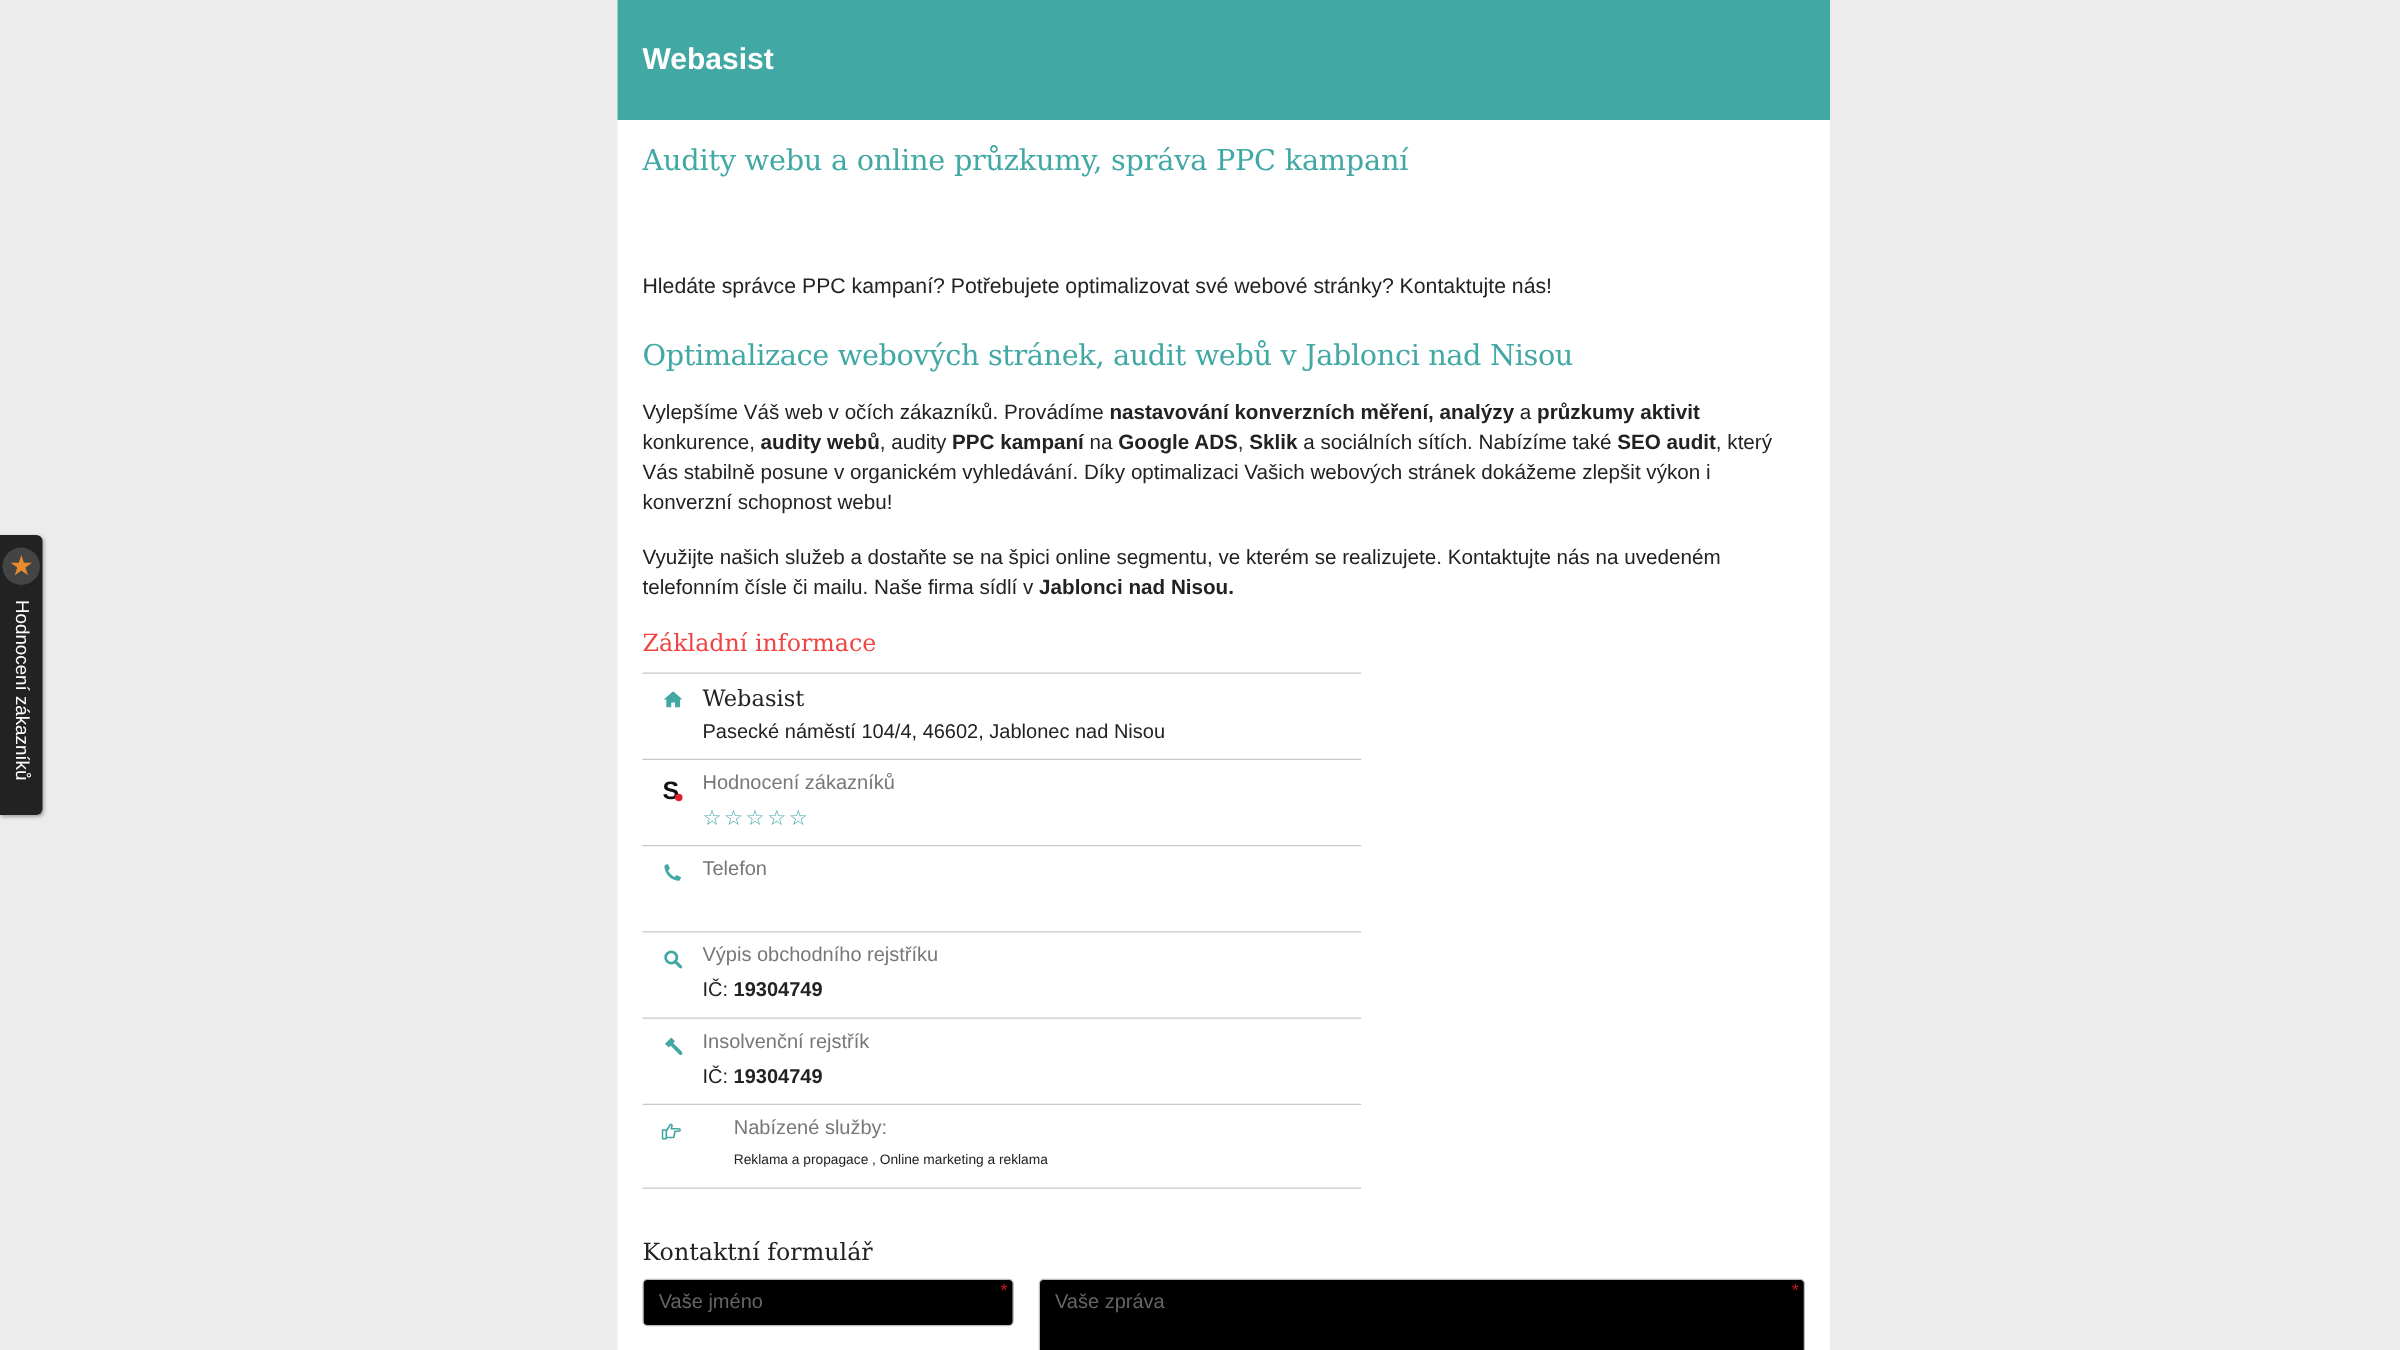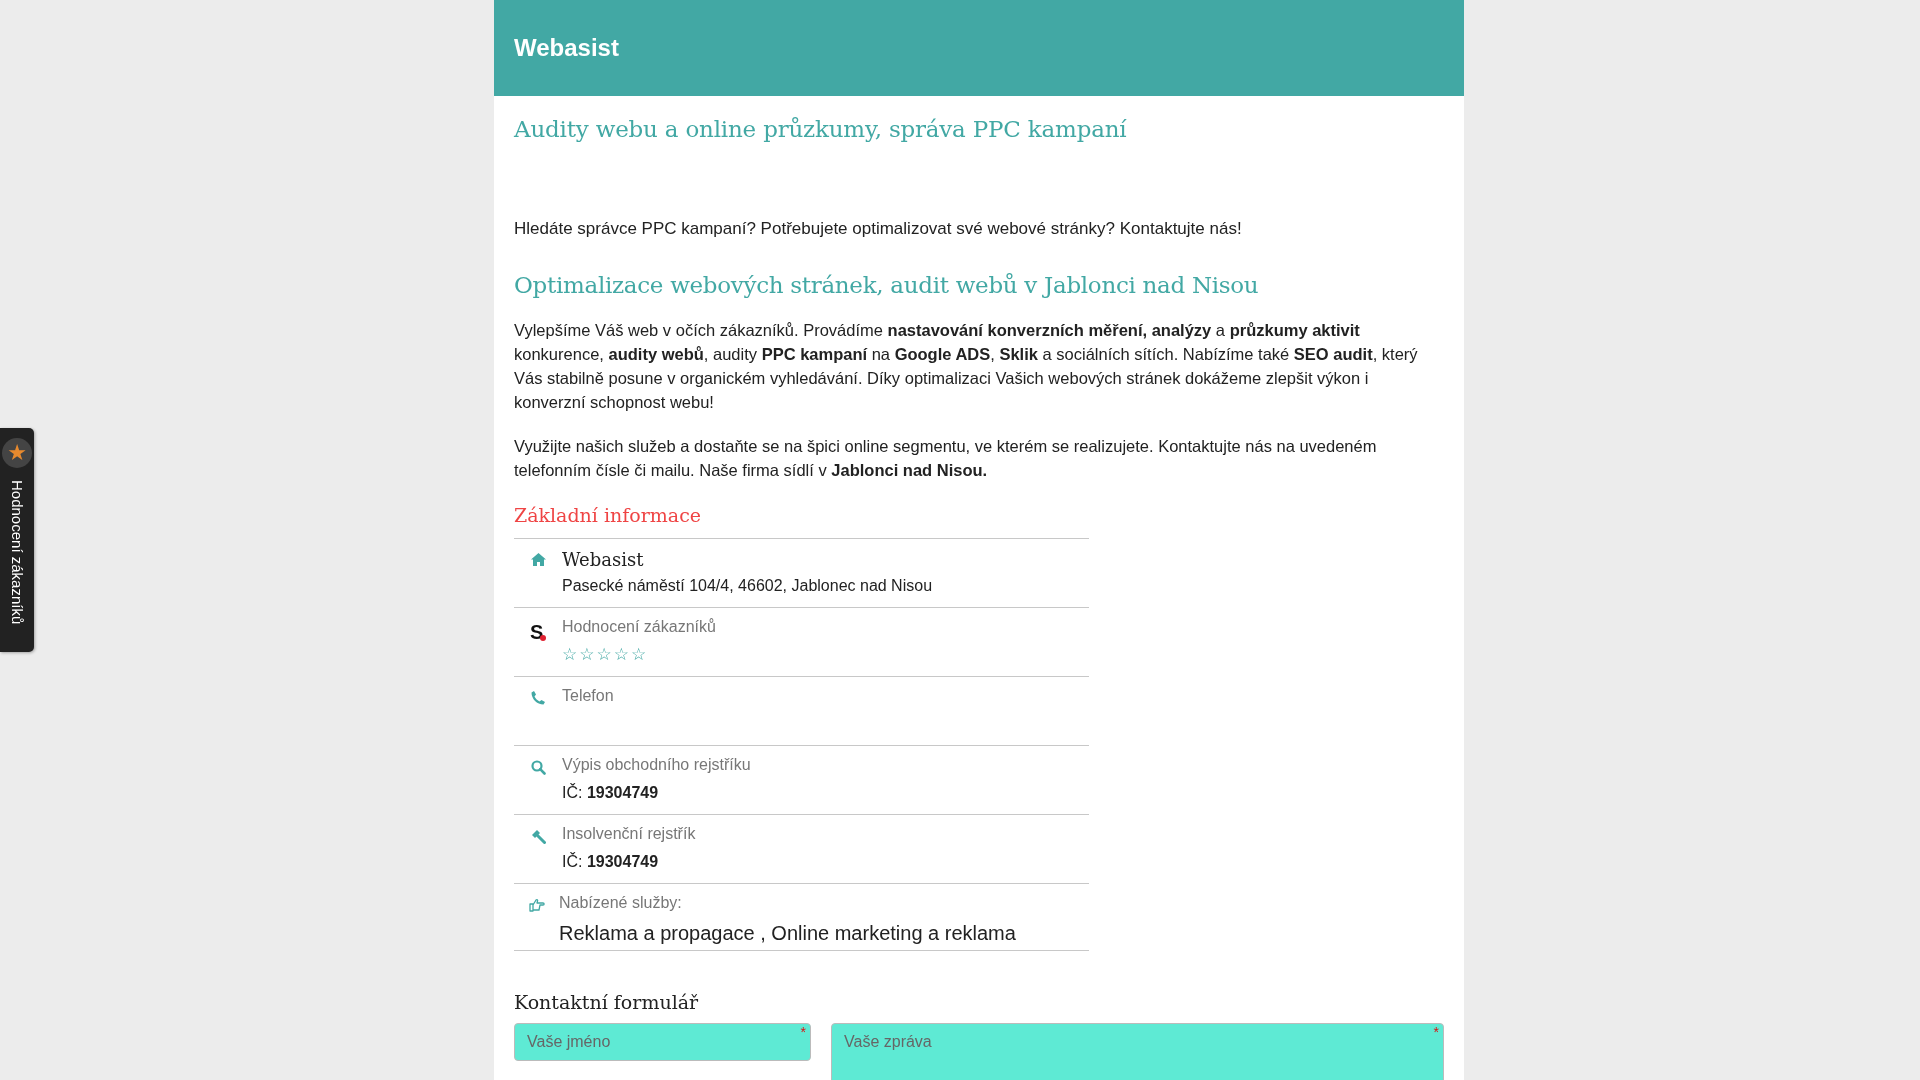--- a/index.html
+++ b/index.html
@@ -17,26 +17,26 @@
   h3.sec { font-family: "DejaVu Serif", "Liberation Serif", serif; font-weight: normal; color: #ef4444; font-size: 19px; margin-top: 22px; }
   .info { width: 575px; margin-top: 12px; border-top: 1px solid #c8c8c8; }
   .info-row { display: flex; border-bottom: 1px solid #c8c8c8; height: 69px; padding-top: 10px; }
   .info-row .ico { width: 48px; display: flex; justify-content: center; padding-top: 4px; }
   .info-row .txt { flex: 1; }
   .info-row .lbl { font-size: 16px; color: #777; }
   .info-row .val { font-size: 16px; color: #222; margin-top: 10px; }
   .info-row .name { font-family: "DejaVu Serif", "Liberation Serif", serif; font-size: 18px; color: #222; }
   .info-row.first .val { margin-top: 7px; }
   .stars { margin-top: 8px; color: #42a8a4; font-size: 17px; letter-spacing: 2px; }
-  .info-row.services { height: 67px; }
+  .info-row.services { height: 67px; gap: 28px; }
   .info-row.services .ico { width: 45px; }
-  .info-row.services .val { font-size: 20px; margin-top: 10px; }
+  .info-row.services .val { font-size: 11px; margin-top: 10px; }
   h3.form-title { font-family: "DejaVu Serif", "Liberation Serif", serif; font-weight: normal; color: #222; font-size: 19px; margin-top: 40px; }
   .form { display: flex; gap: 20px; margin-top: 10px; }
-  .field { position: relative; border: 1px solid #bbb; border-radius: 4px; background: #5eead4; font-size: 16px; color: #666; padding: 9px 12px; }
+  .field { position: relative; border: 1px solid #bbb; border-radius: 4px; background: #000000; font-size: 16px; color: #666; padding: 9px 12px; }
   .field .req { position: absolute; right: 4px; top: 0px; color: #d11; font-size: 14px; }
   .name-field { width: 297px; height: 38px; }
   .msg-field { flex: 1; height: 80px; }
   .side-tab { position: absolute; left: 0; top: 428px; width: 34px; height: 224px; background: #222; border-radius: 0 5px 5px 0; display: flex; flex-direction: column; align-items: center; box-shadow: 1px 1px 3px rgba(0,0,0,0.3); }
   .side-tab .star-circle { width: 30px; height: 30px; border-radius: 50%; background: #444; margin-top: 10px; display: flex; align-items: center; justify-content: center; color: #e88a2e; font-size: 22px; line-height: 1; }
   .side-tab .vtxt { writing-mode: vertical-rl; color: #fff; font-size: 15px; margin-top: 12px; }
   svg { display: block; }
 </style>
 </head>
 <body>

